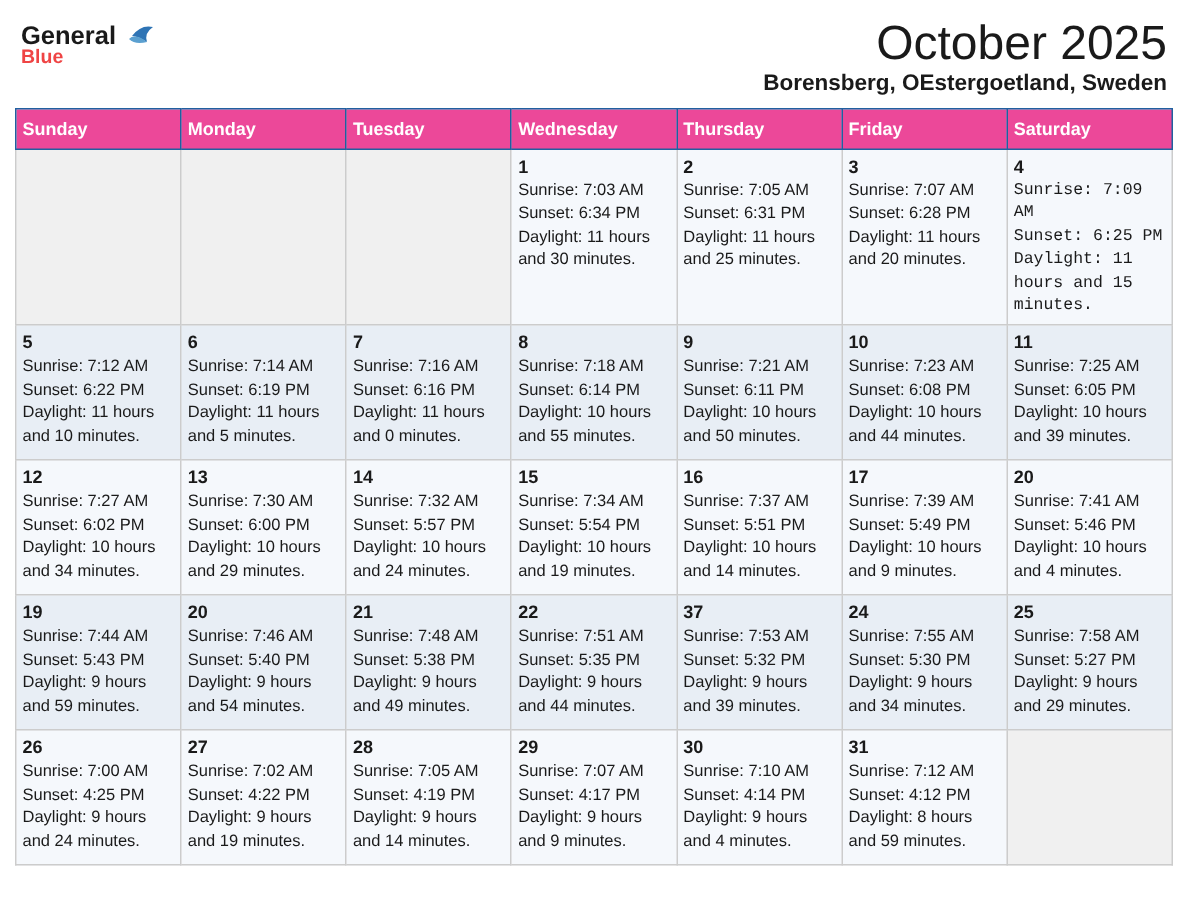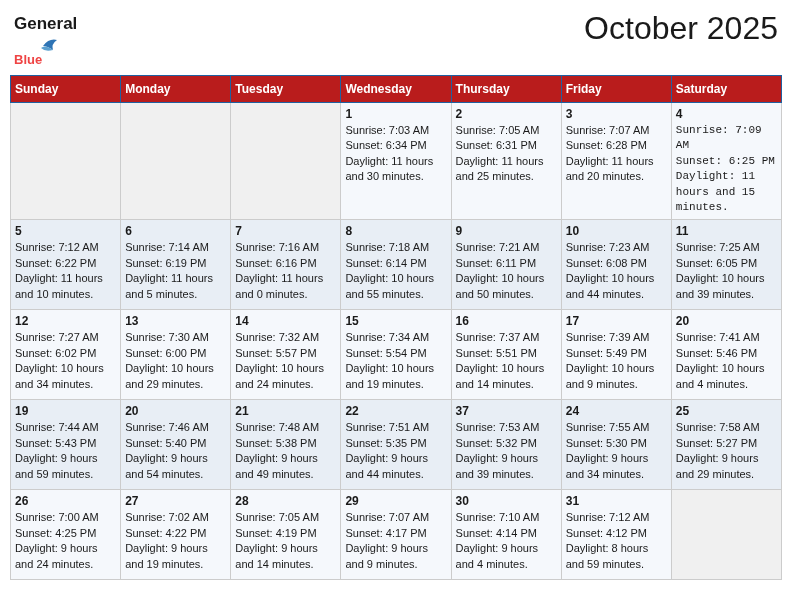--- a/index.html
+++ b/index.html
@@ -20,42 +20,41 @@
     .logo {
       display: flex;
       flex-direction: column;
       align-items: flex-start;
       margin-top: 4px;
     }
     .logo-row {
       display: flex;
       align-items: center;
       gap: 2px;
-      flex-direction: column;
     }
     .title-block {
       text-align: right;
     }
     .month-title {
       font-size: 32px;
       font-weight: normal;
       color: #1a1a1a;
     }
     .location-title {
       font-size: 15px;
       color: #1a1a1a;
       font-weight: bold;
     }
     .calendar {
       width: 100%;
       border-collapse: collapse;
       border: 1px solid #ccc;
     }
     .calendar th {
-      background: #b91c1c;
+      background: #ec4899;
       color: #fff;
       font-size: 12px;
       font-weight: bold;
       padding: 6px 4px;
       text-align: left;
       border: 1px solid #2060a0;
     }
     .calendar td {
       vertical-align: top;
       border: 1px solid #ccc;
@@ -94,20 +93,21 @@
       <span style="font-size:17px;font-weight:bold;color:#1a1a1a;">General</span>
       <svg width="22" height="20" viewBox="0 0 22 20" style="margin-left:1px;">
         <path d="M8,10 Q14,2 22,4 Q16,8 18,14 Q12,10 8,10Z" fill="#2e74b5"></path>
         <path d="M6,12 Q10,8 18,14 Q10,16 6,12Z" fill="#5ba0d0"></path>
       </svg>
     </div>
     <span style="font-size:13px;font-weight:bold;color:#ef4444;margin-top:-4px;">Blue</span>
   </div>
   <div class="title-block">
     <div class="month-title">October 2025</div>
+    <div class="location-title">Borensberg, OEstergoetland, Sweden</div>
   </div>
 </div>
 
 <table class="calendar">
   <thead>
     <tr>
     <th>Sunday</th>
         <th>Monday</th>
         <th>Tuesday</th>
         <th>Wednesday</th>

